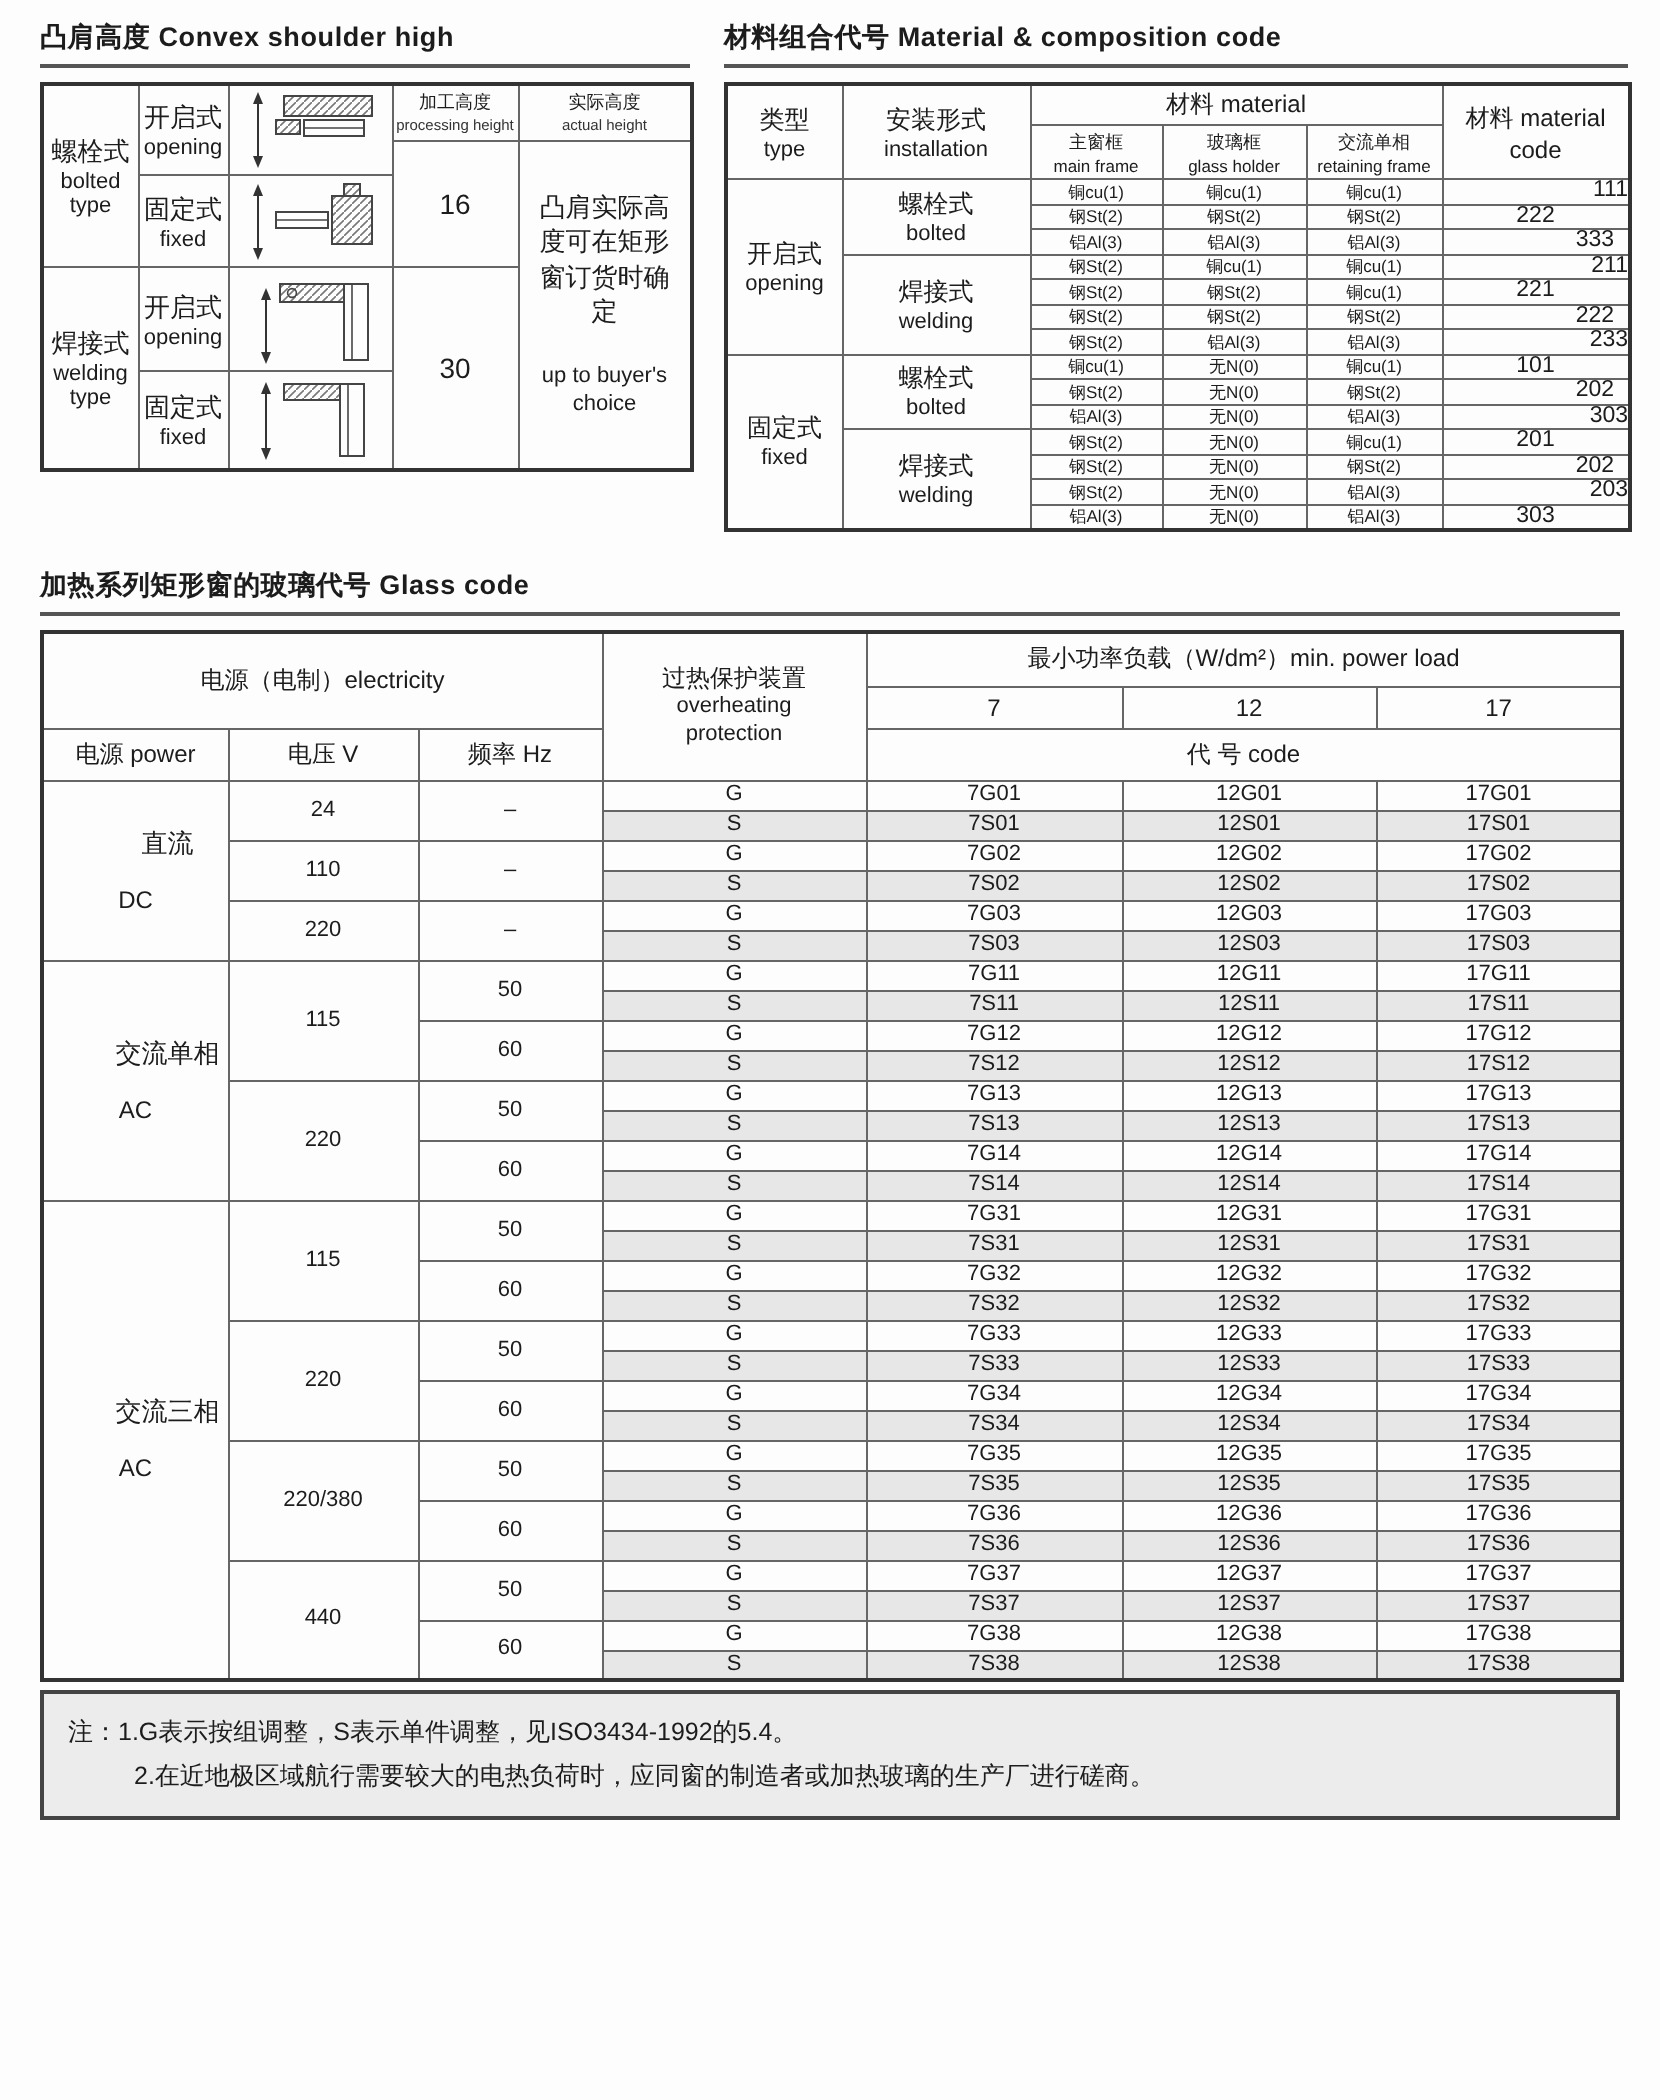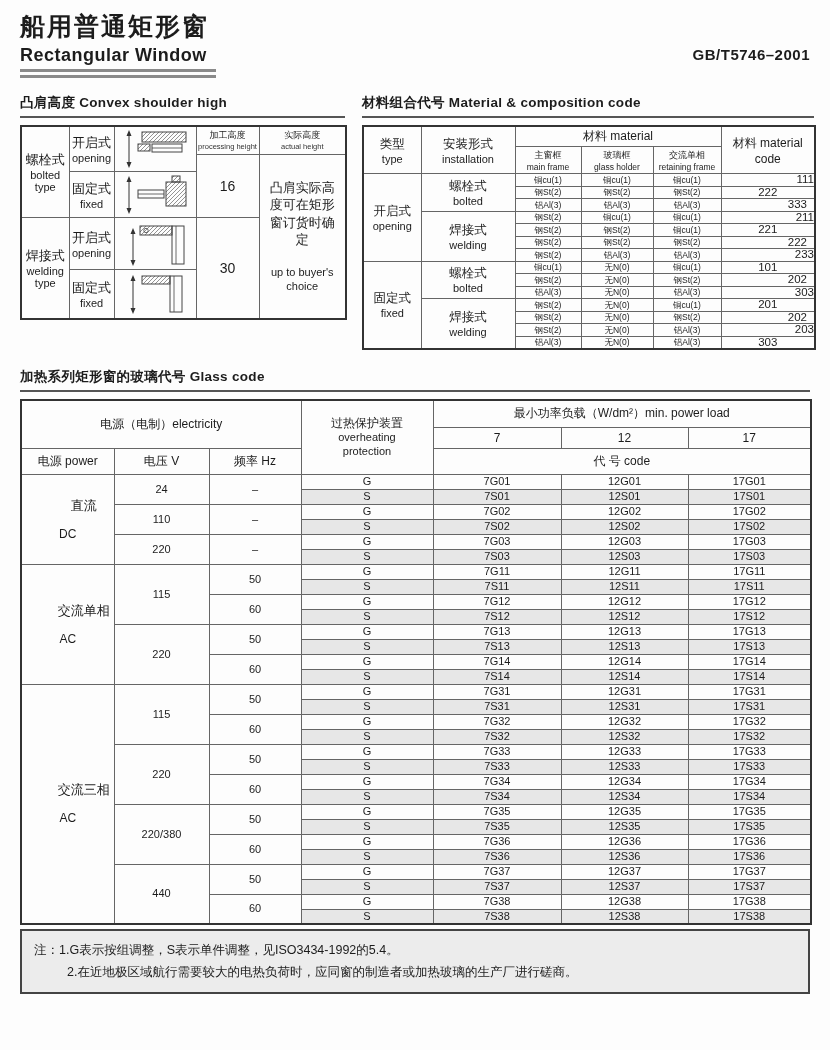--- a/index.html
+++ b/index.html
@@ -86,26 +86,20 @@
   .notes p { white-space:nowrap; }
   .notes .indent { padding-left:33px; }
 
   svg { display:block; margin:0 auto; }
 </style>
 </head>
 <body>
 
 <div class="page">
 
-  <div class="hdr">
-    <div class="title-zh">船用普通矩形窗</div>
-    <div class="title-en">Rectangular Window</div>
-    <div class="dbl-line"></div>
-    <div class="standard">GB/T5746–2001</div>
-  </div>
 
   <div class="two-col">
 
     <section>
       <div class="sec-title" style="width:325px">凸肩高度 Convex shoulder high</div>
       <table class="tbl shoulder-tbl">
         <colgroup>
             <col style="width:48px">
             <col style="width:45px">
             <col style="width:82px">

